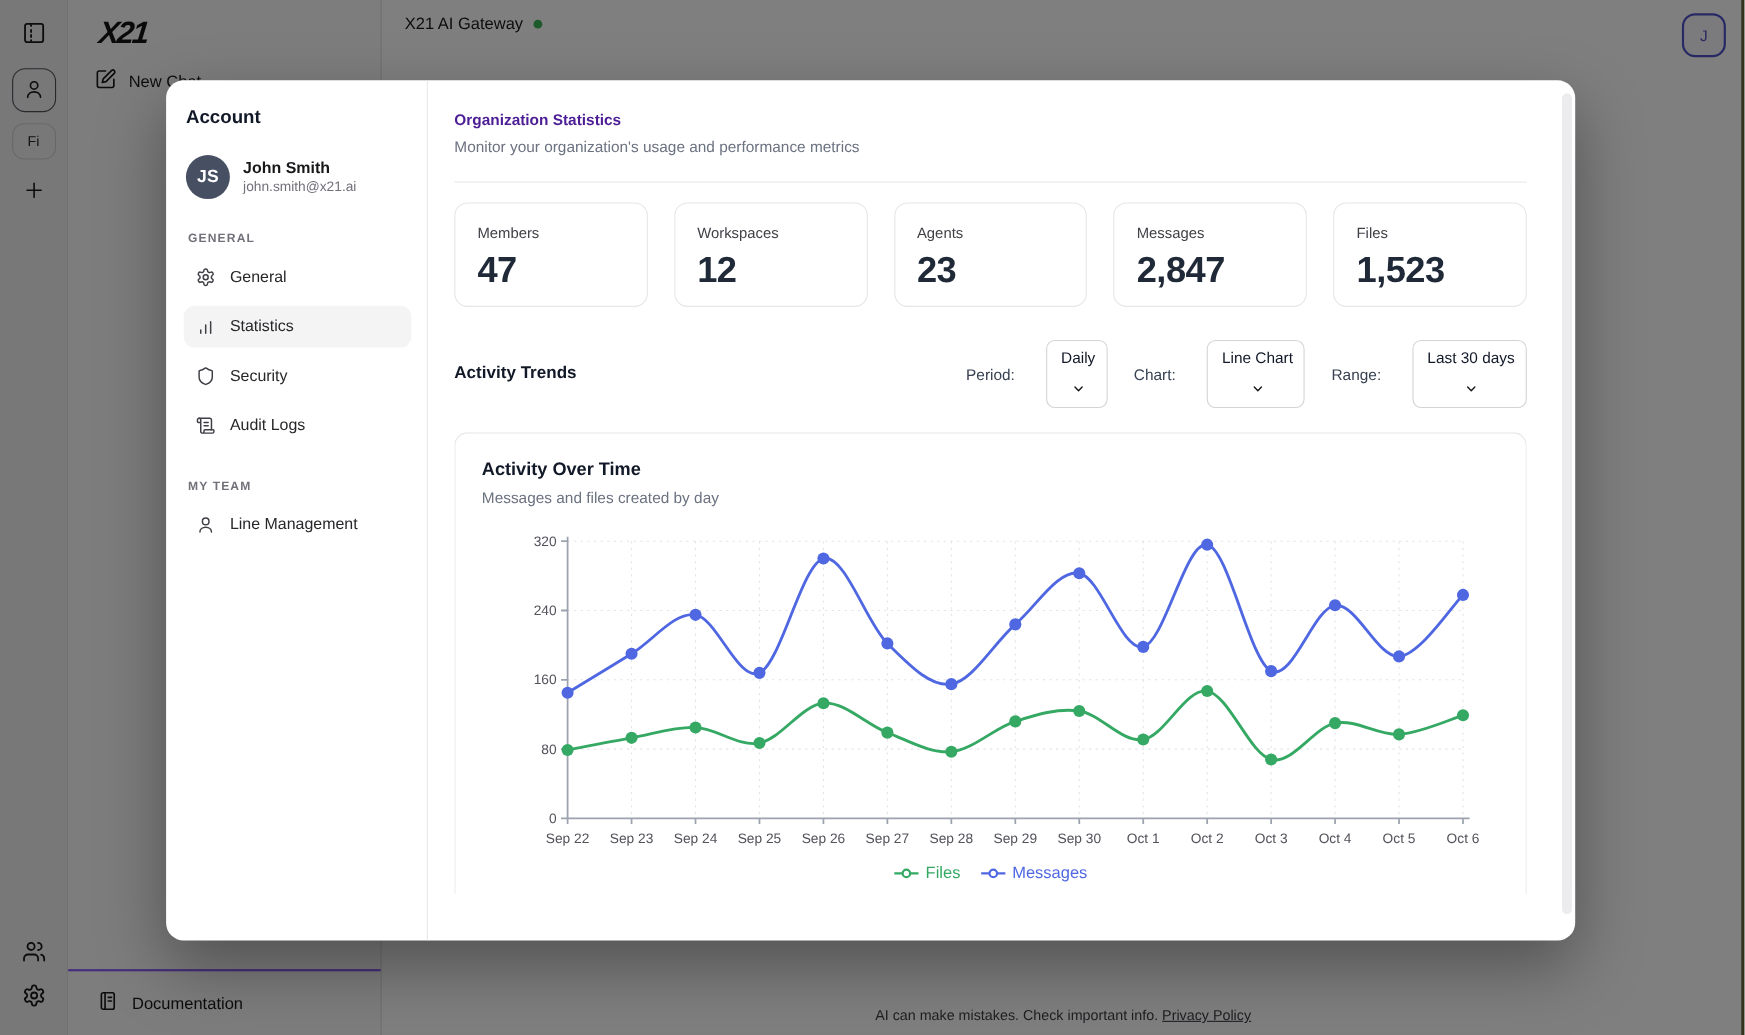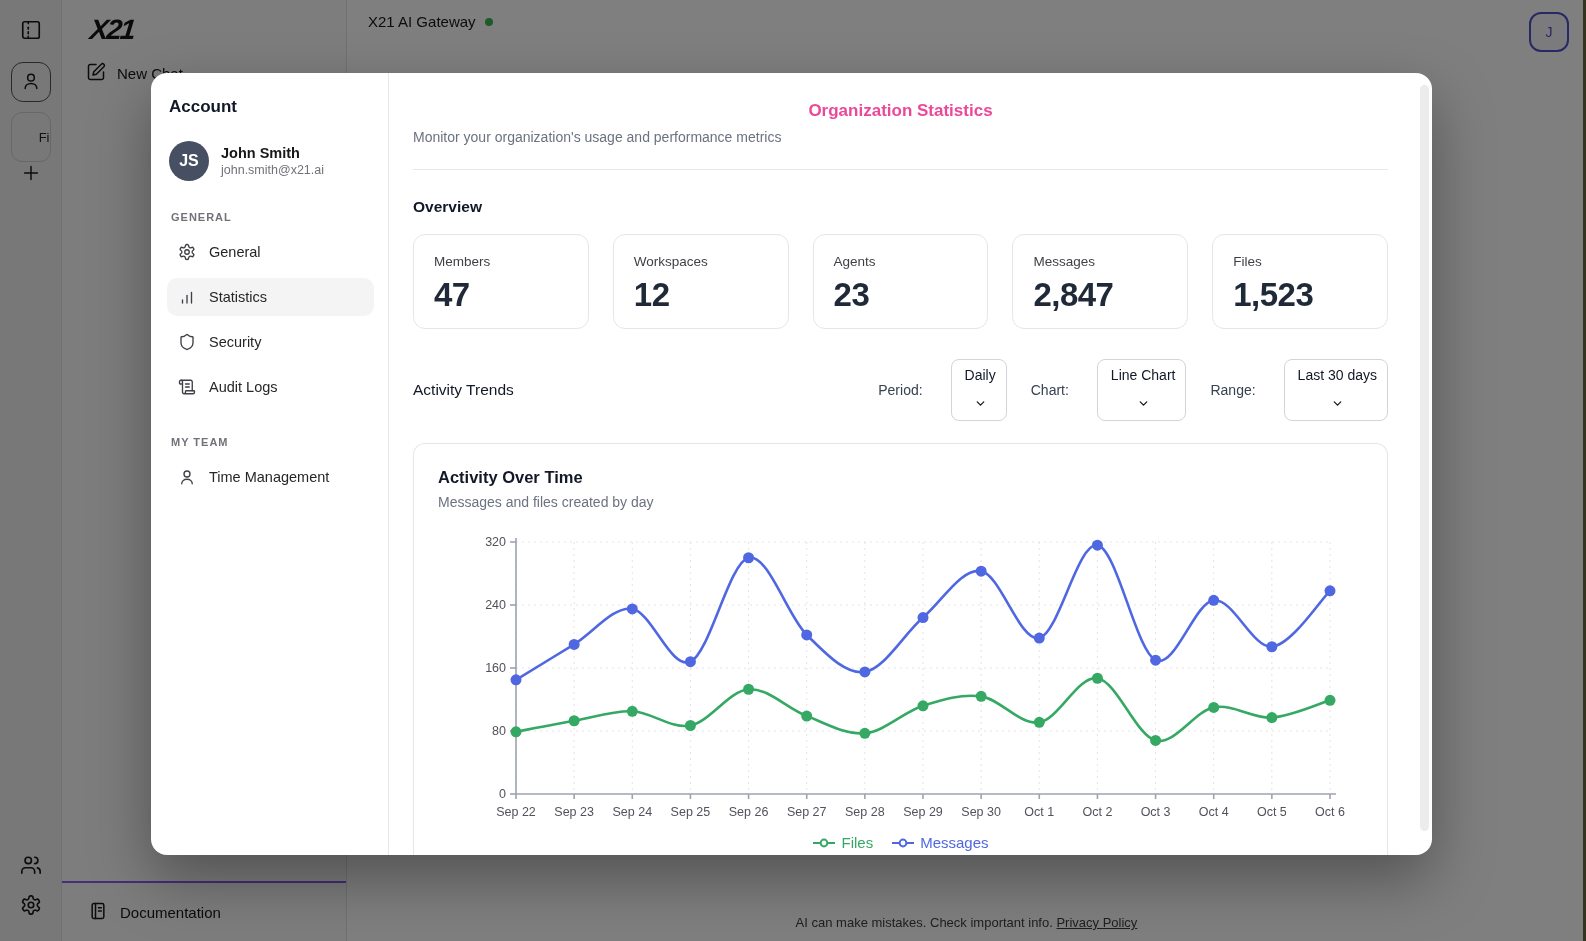--- a/index.html
+++ b/index.html
@@ -4,21 +4,21 @@
 <style>
   * { margin:0; padding:0; box-sizing:border-box; }
   html,body { width:1586px; height:941px; overflow:hidden; }
   body { font-family:"Liberation Sans", sans-serif; background:#ffffff; position:relative; color:#18181b; }
 
   
   .rail { position:absolute; left:0; top:0; width:62px; height:941px; background:#f1f1f3; border-right:1px solid #e2e2e6; z-index:1; }
   .rail-btn { position:absolute; left:50%; transform:translateX(-50%); display:flex; align-items:center; justify-content:center; color:#18181b; cursor:pointer; background:none; border:none; }
   .rail-toggle { top:17px; width:26px; height:26px; }
   .rail-user { top:62px; width:40px; height:40px; border:1.5px solid #52525b; border-radius:12px; }
-  .rail-ws { top:112px; width:40px; height:50px; border:1px solid #cfcfd4; border-radius:11px; font-size:13px; font-weight:500; color:#27272a;justify-content:flex-end; }
+  .rail-ws { top:112px; width:40px; height:33px; border:1px solid #cfcfd4; border-radius:11px; font-size:13px; font-weight:500; color:#27272a; }
   .rail-plus { top:160px; width:28px; height:28px; }
   .rail-people { top:853px; width:26px; height:26px; }
   .rail-gear { top:893px; width:26px; height:26px; }
 
   .sidebar { position:absolute; left:62px; top:0; width:285px; height:941px; background:#fafafa; border-right:1px solid #e2e2e6; z-index:1; }
   .logo { position:absolute; left:28px; top:14px; font-size:28px; font-weight:900; font-style:italic; letter-spacing:-2px; color:#141417; transform:skewX(-6deg); }
   .newchat { position:absolute; left:24px; top:62px; display:flex; align-items:center; gap:11px; font-size:15px; color:#18181b; cursor:pointer; }
   .docs { position:absolute; left:0; bottom:0; width:100%; height:60px; border-top:2px solid #8b5cf6; display:flex; align-items:center; padding-left:26px; gap:12px; font-size:15px; color:#18181b; cursor:pointer; }
 
   .topbar-title { position:absolute; left:368px; top:13px; display:flex; align-items:center; gap:9px; font-size:15px; font-weight:500; color:#18181b; z-index:1; }
@@ -40,31 +40,31 @@
   .m-avatar { width:40px; height:40px; border-radius:50%; background:#475063; color:#fff; font-size:16px; font-weight:600; display:flex; align-items:center; justify-content:center; }
   .m-user-name { font-size:14.5px; font-weight:600; color:#18181b; }
   .m-user-email { font-size:12.5px; color:#71717a; margin-top:2px; }
   .m-sec-label { font-size:11px; font-weight:600; letter-spacing:1px; color:#71717a; margin:30px 0 10px 4px; }
   .m-item { display:flex; align-items:center; gap:13px; height:38px; padding:0 11px; border-radius:10px; font-size:14.5px; color:#27272a; cursor:pointer; margin-bottom:7px; }
   .m-item.active { background:#f4f4f5; font-weight:500; }
   .m-item .ic { display:flex; color:#3f3f46; }
 
   .m-main { flex:1; padding:28px 44px 0 24px; position:relative; overflow:hidden; }
   .m-scrollbar { position:absolute; right:3px; top:12px; width:9px; height:746px; background:#ececee; border-radius:5px; }
-  .m-h1 { font-size:17px; font-weight:600; color:#ec4899;text-align:center; }
+  .m-h1 { font-size:14px; font-weight:600; color:#4c1d95; }
   .m-sub { font-size:14px; color:#6b7280; margin-top:8px; }
   .m-div { border-bottom:1px solid #e8e8ec; margin-top:24px; }
   .ov-title { font-size:15.5px; font-weight:600; color:#111827; margin-top:28px; }
   .cards { display:grid; grid-template-columns:repeat(5,1fr); gap:24px; margin-top:18px; }
   .card { border:1px solid #e6e6ea; border-radius:12px; padding:19px 20px 14px; background:#fff; }
   .card-label { font-size:13.5px; color:#3f3f46; }
   .card-value { font-size:33px; font-weight:700; color:#1f2937; margin-top:7px; letter-spacing:-0.5px; }
 
   .trends-row { display:flex; align-items:center; justify-content:space-between; margin-top:30px; }
-  .trends-title { font-size:15.5px; font-weight:400; color:#111827; }
+  .trends-title { font-size:15.5px; font-weight:700; color:#111827; }
   .controls { display:flex; align-items:center; gap:24px; }
   .control { display:flex; align-items:center; gap:28px; }
   .control-label { font-size:14px; color:#374151; }
   .select { display:flex; align-items:center; gap:14px; border:1px solid #d4d4d8; border-radius:8px; padding:7px 10px 7px 13px; font-size:14px; font-weight:500; color:#111827; cursor:pointer; background:#fff;flex-direction:column; }
   .select svg { color:#18181b; }
 
   .chart-card { border:1px solid #e6e6ea; border-radius:12px 12px 0 0; border-bottom:none; margin-top:22px; padding:24px 24px 0; background:#fff; height:420px; }
   .chart-title { font-size:16.5px; font-weight:700; color:#111827; }
   .chart-sub { font-size:14px; color:#6b7280; margin-top:7px; }
   .chart-wrap { margin-top:24px; }
@@ -205,32 +205,31 @@
     </div>
 
     <div class="m-sec-label">MY TEAM</div>
     <div class="m-item">
       <span class="ic">
           <svg width="18" height="18" viewBox="0 0 24 24" fill="none" stroke="currentColor" stroke-width="1.8" stroke-linecap="round" stroke-linejoin="round">
             <circle cx="12" cy="8" r="4"></circle>
             <path d="M5 21c0-3.6 3-6 7-6s7 2.4 7 6"></path>
           </svg>
         </span>
-      <span>Time Management</span>
+      <span>Line Management</span>
     </div>
   </div>
 
   <div class="m-main">
     <div class="m-scrollbar"></div>
 
     <div class="m-h1">Organization Statistics</div>
     <div class="m-sub">Monitor your organization's usage and performance metrics</div>
     <div class="m-div"></div>
 
-    <div class="ov-title">Overview</div>
     <div class="cards">
       <div class="card">
         <div class="card-label">Members</div>
         <div class="card-value">47</div>
       </div>
       <div class="card">
         <div class="card-label">Workspaces</div>
         <div class="card-value">12</div>
       </div>
       <div class="card">

